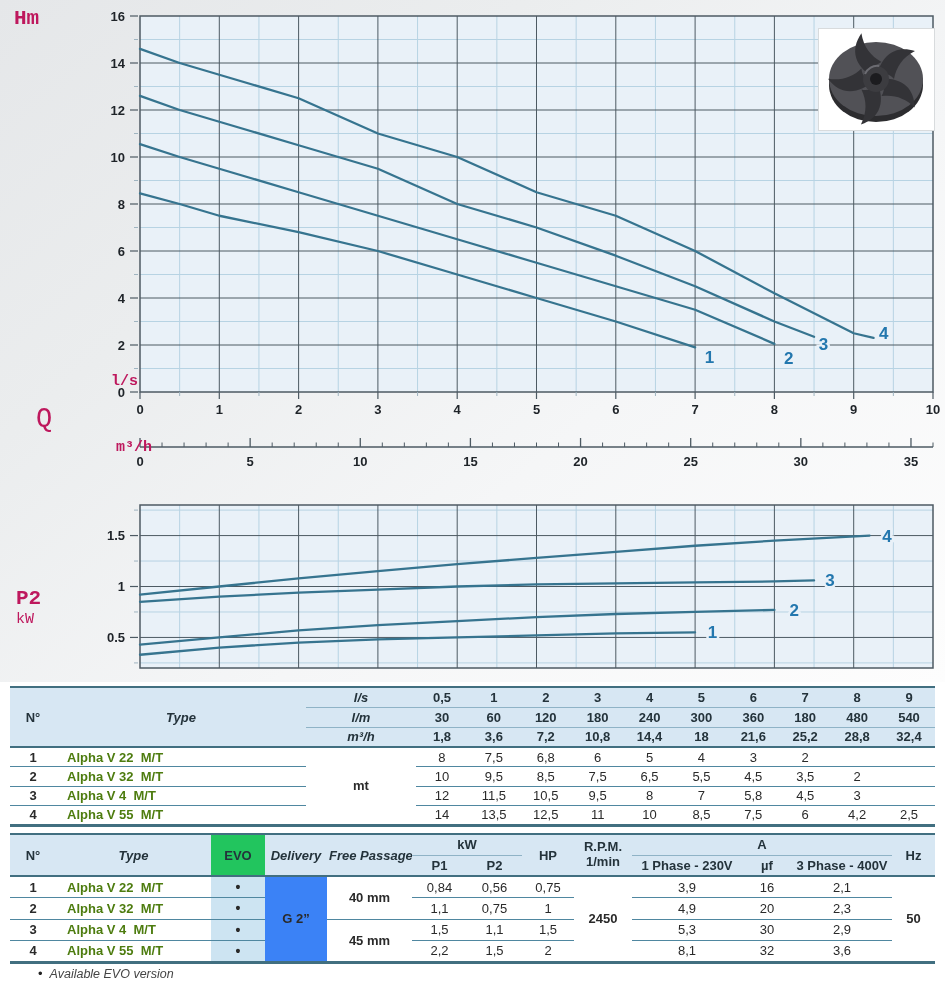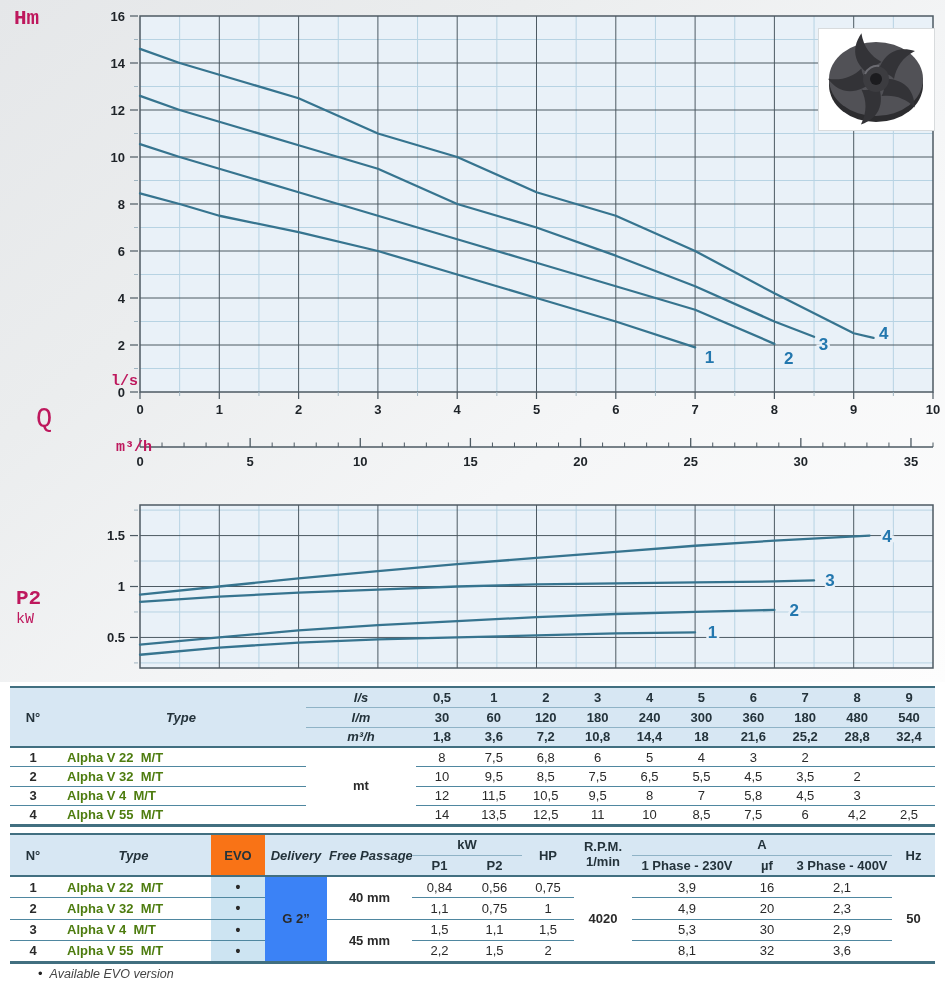--- a/index.html
+++ b/index.html
@@ -46,21 +46,21 @@
   #tech tbody tr{height:21.5px;}
   .c{text-align:center;}
   .it{font-style:italic;}
   .sep-thin{border-bottom:1px solid #8fb3c6;}
   .hb{border-bottom:2px solid #416f80;}
   .t tbody td{border-bottom:1.5px solid #4f87a0;text-align:center;}
   .t tbody tr:last-child td{border-bottom:none;}
   .t tbody td.type{text-align:left;padding-left:11px;font-weight:700;white-space:pre;color:#4d7c0f;}
   .t tbody td.n{font-weight:700;}
   .t tbody td.mt{font-weight:700;}
-  .t thead th.evoh{background:#f97316;margin-left:40px;}
+  .t thead th.evoh{background:#22c55e;margin-left:40px;}
   .t tbody td.evo{background:#cde4f2;font-weight:700;font-size:14px;}
   .t tbody td.dcol{background:#3b82f6;font-weight:700;}
   .t tbody td.fw{font-weight:700;margin-left:48px;}
   .grp{border-bottom:1px solid #8fb3c6;}
   .rpm-line{display:block;line-height:1.15;}
   .footnote{
     position:absolute;left:16px;top:966px;font-size:12.5px;font-style:italic;color:#454545;margin-left:22px;
   }
   .footnote .bullet{font-style:normal;margin-right:7px;font-size:13px;color:#222;}
 </style>
@@ -458,21 +458,21 @@
   <tbody>
       <tr>
         <td class="n c">1</td>
         <td class="type">Alpha V 22  M/T</td>
         <td class="evo c">•</td>
         <td class="dcol c" rowspan="4">G 2”</td>
         <td class="c fw" rowspan="2">40 mm</td>
         <td class="c">0,84</td>
         <td class="c">0,56</td>
         <td class="c">0,75</td>
-        <td class="c fw" rowspan="4">4020</td>
+        <td class="c fw" rowspan="4">2450</td>
         <td class="c">3,9</td>
         <td class="c">16</td>
         <td class="c">2,1</td>
         <td class="c fw" rowspan="4">50</td>
       </tr>
       <tr>
         <td class="n c">2</td>
         <td class="type">Alpha V 32  M/T</td>
         <td class="evo c">•</td>
         <td class="c">1,1</td>

